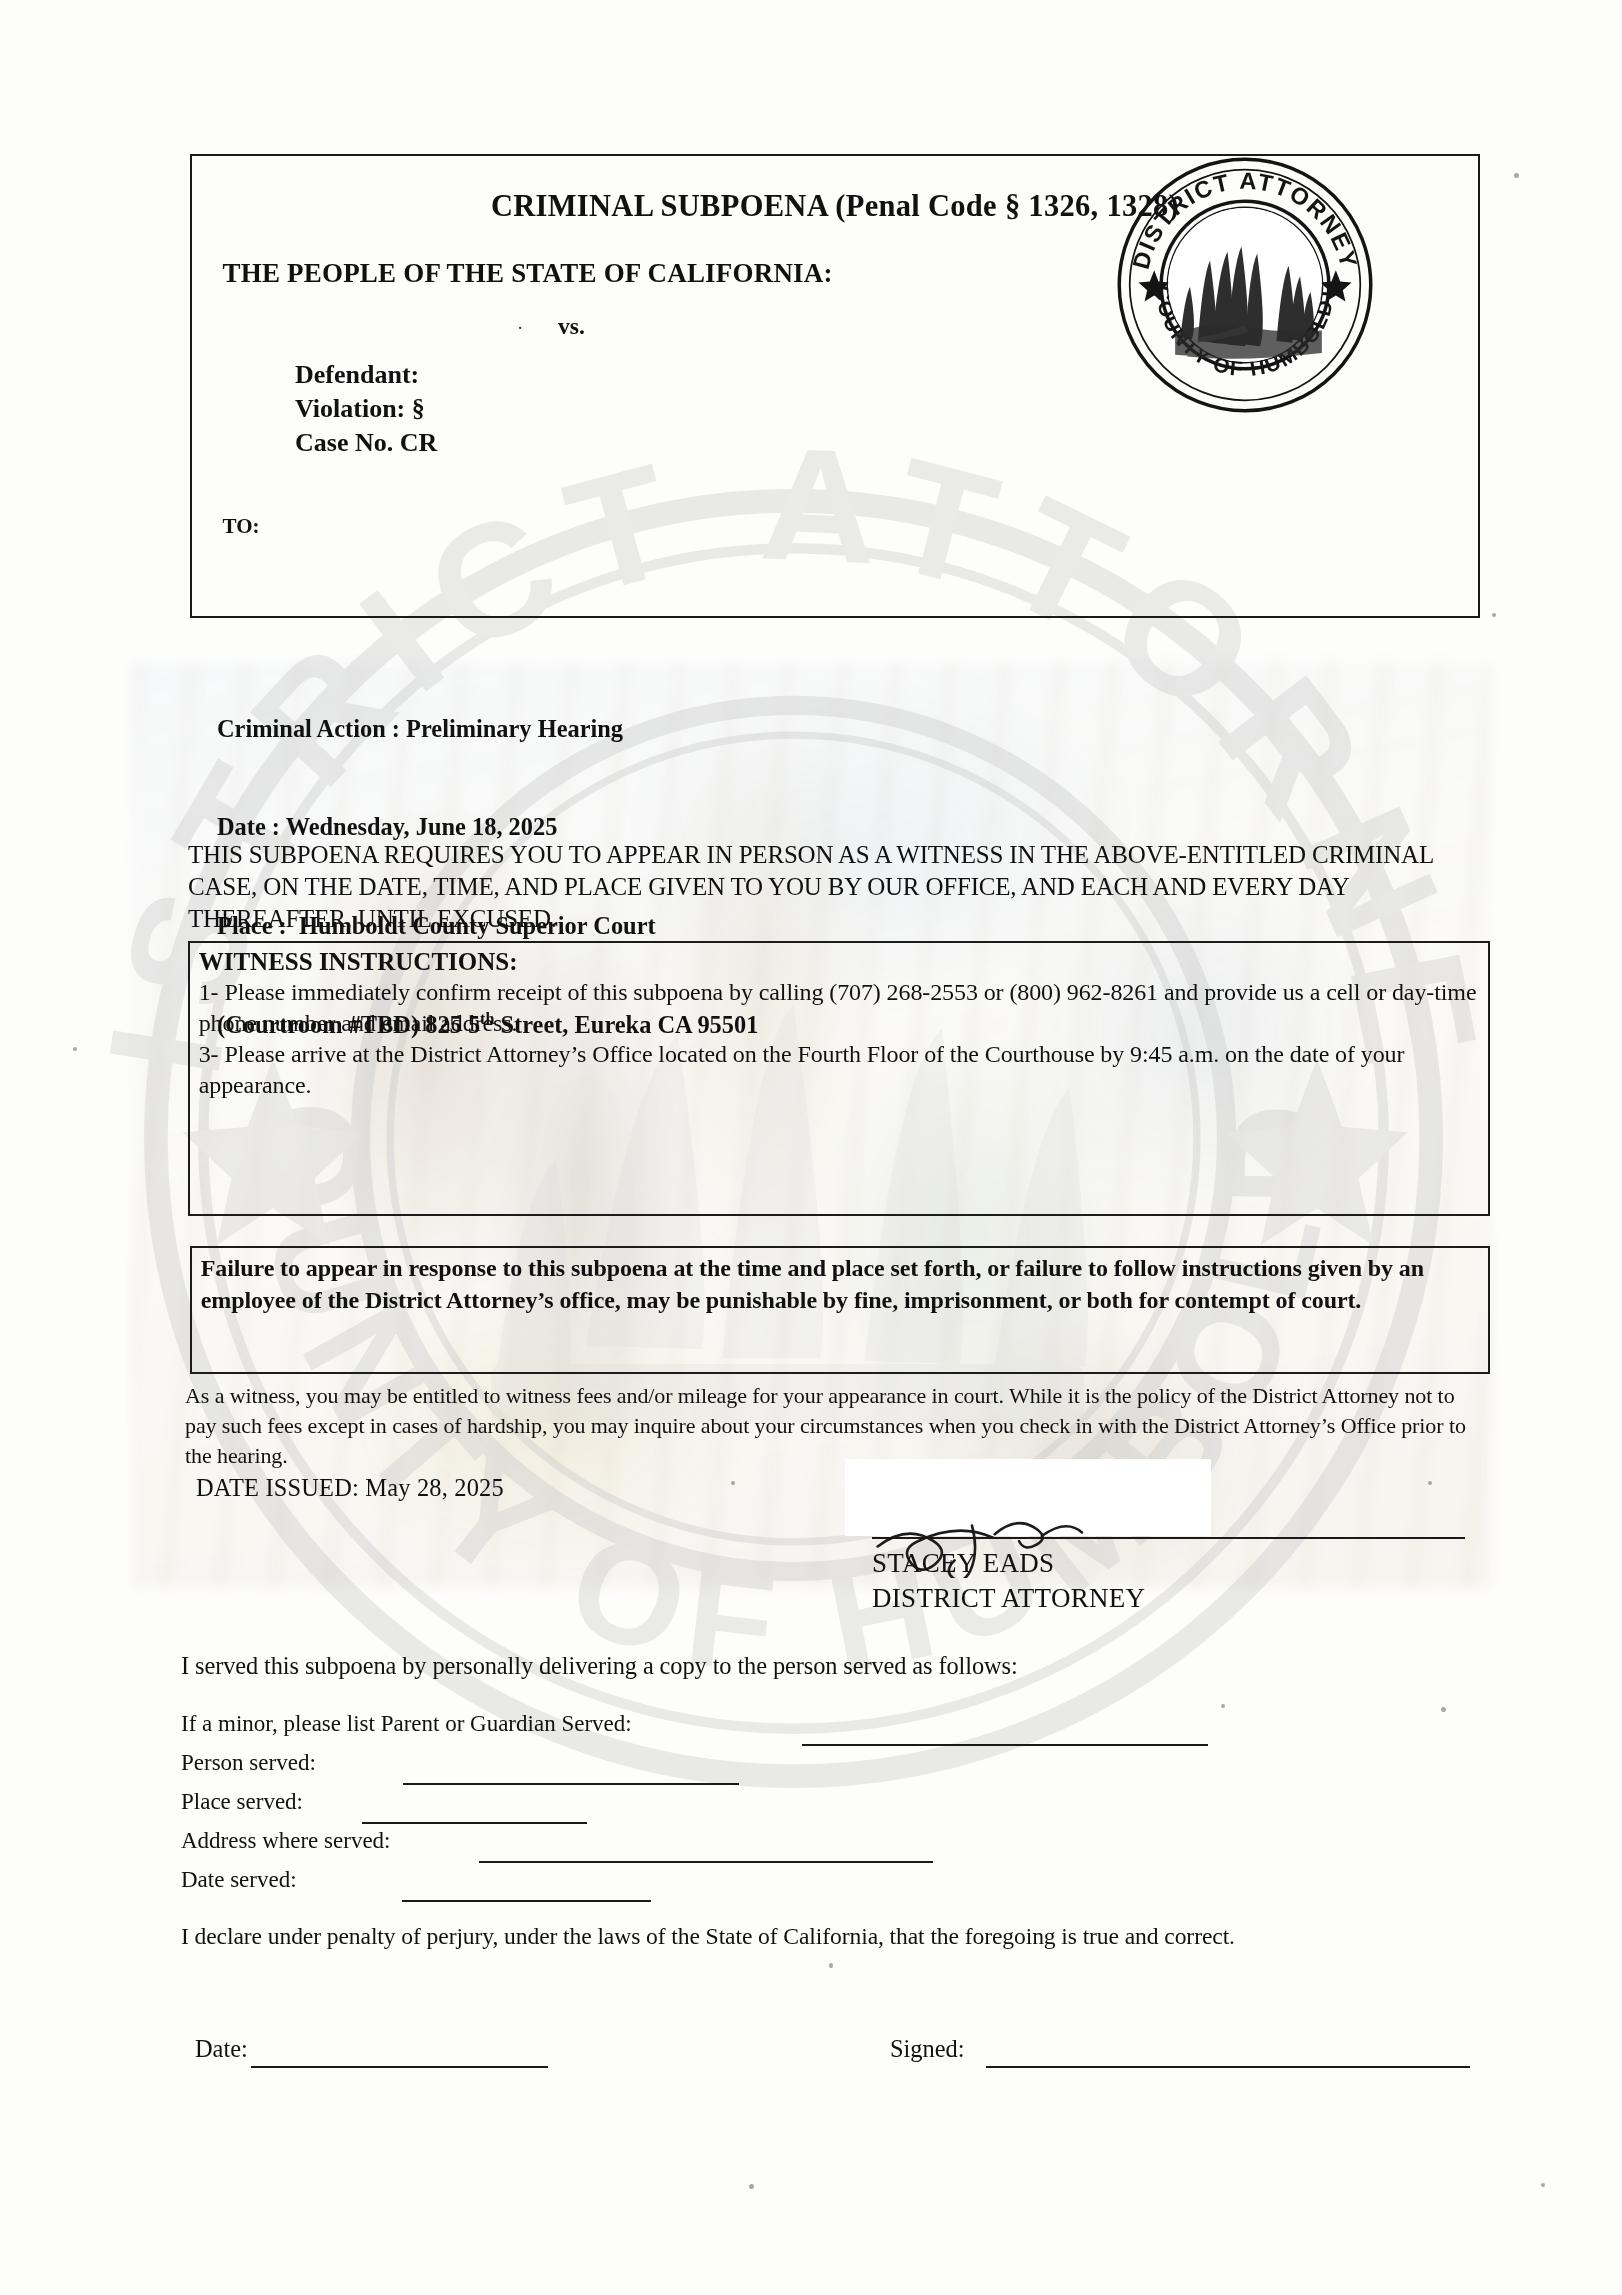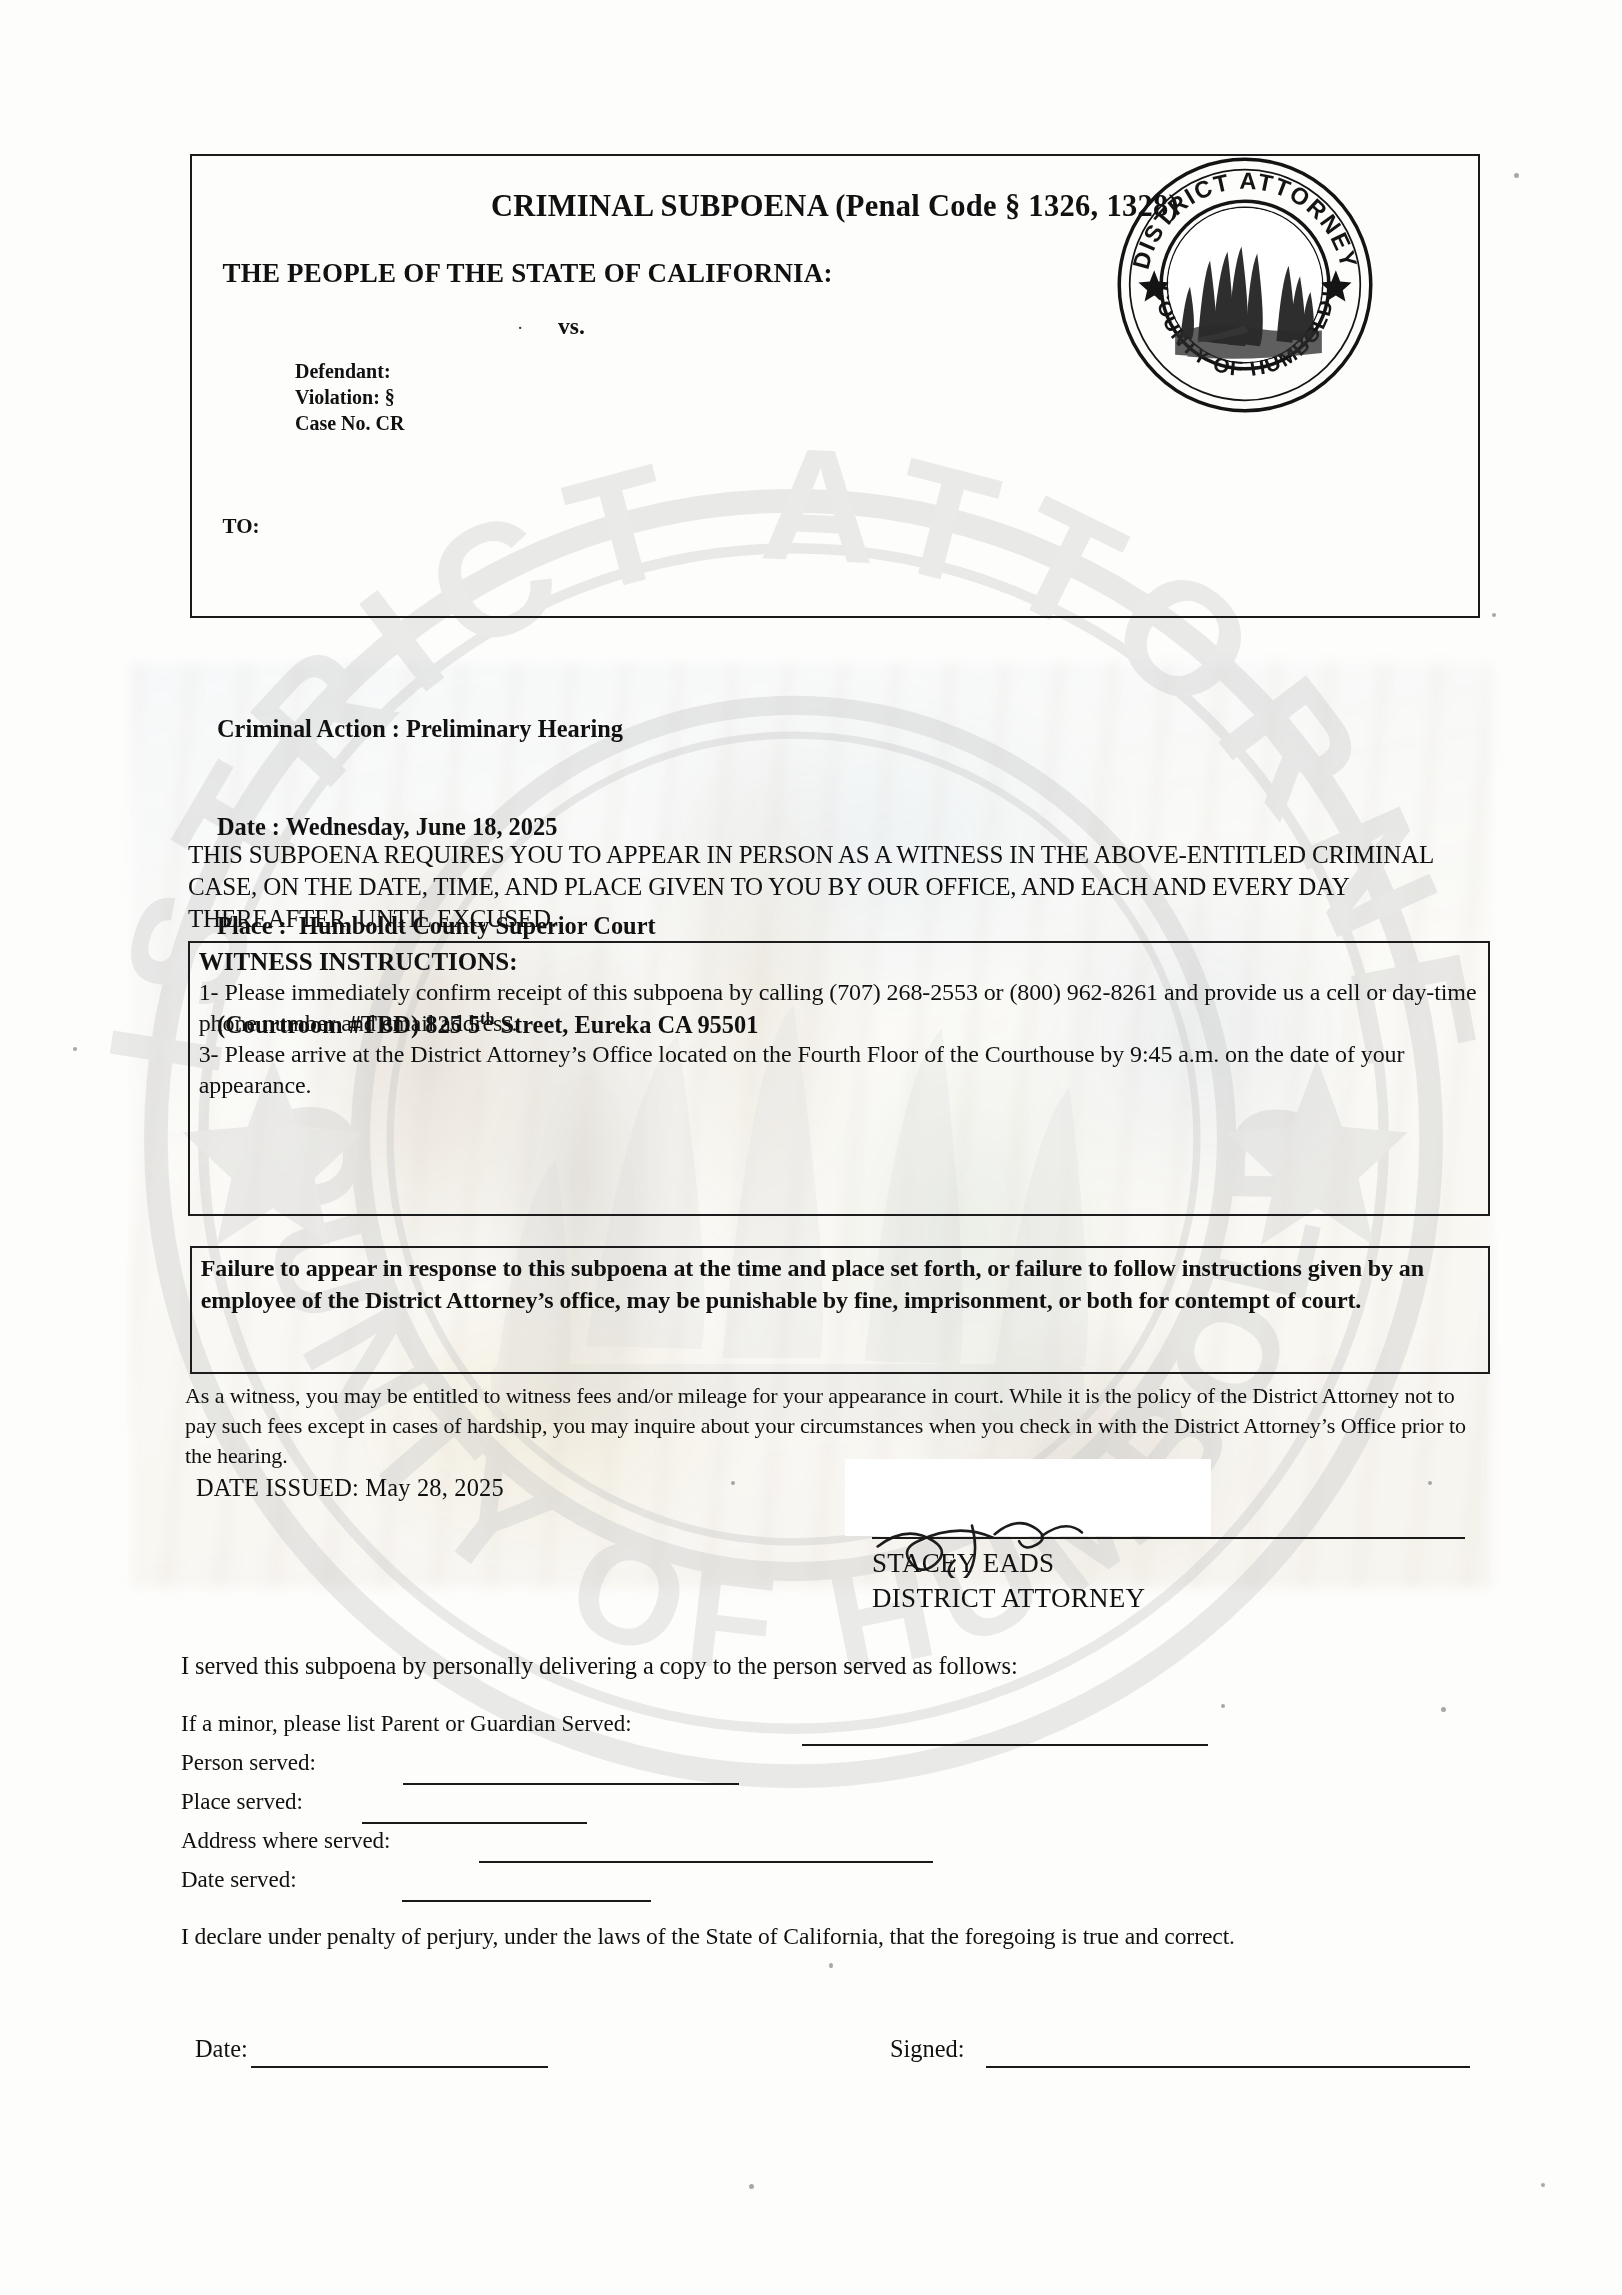--- a/index.html
+++ b/index.html
@@ -72,21 +72,21 @@
     position:absolute;left:30.5px;top:102px;
     font-weight:bold;font-size:27px;letter-spacing:0.2px;
   }
   .vs-line{
     position:absolute;left:366px;top:157px;
     font-weight:bold;font-size:23.6px;
   }
   .vs-dot{position:absolute;left:325px;top:161px;font-size:19px;color:#333;}
   .def-block{
     position:absolute;left:103px;top:202px;
-    font-weight:bold;font-size:20px;line-height:1.30;
+    font-weight:bold;font-size:26px;line-height:1.30;
   }
   .to-line{
     position:absolute;left:30.5px;top:358px;
     font-weight:bold;font-size:21px;
   }
 
   
   #seal{
     position:absolute;left:1114px;top:154px;width:262px;height:262px;
   }

